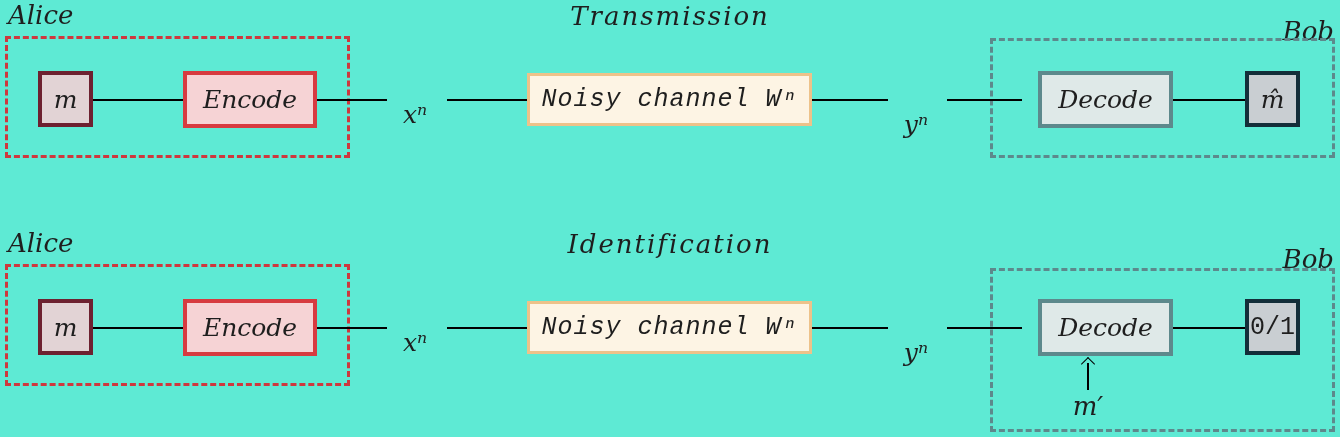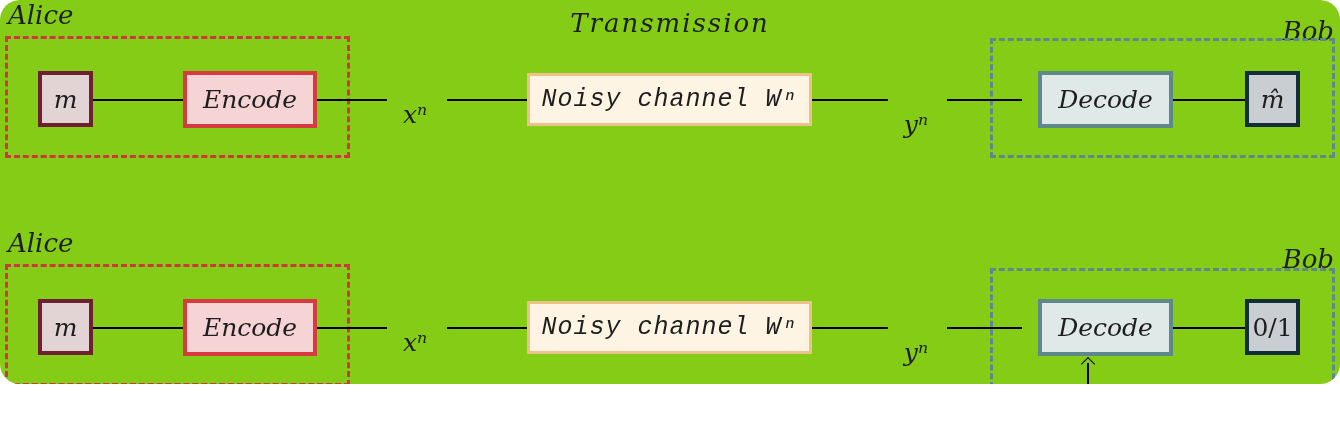--- a/index.html
+++ b/index.html
@@ -13,41 +13,41 @@
     --channel-fill:#fdf4e4;
     --decode-border:#5d898c;
     --decode-fill:#dfe9e8;
     --output-border:#132e39;
     --output-fill:#c9ced2;
     --line:#000000;
     --text:#1e1e1e;
   }
   html,body{margin:0;padding:0;background:#ffffff;}
   body{width:1340px;height:437px;font-family:"DejaVu Serif",serif;color:var(--text);}
-  .stage{position:relative;width:1340px;height:384px;overflow:hidden;background:#84cc16;border-radius:20px;}
+  .stage{position:relative;width:1340px;height:437px;overflow:hidden;background:#5eead4;}
   .row{position:absolute;left:0;width:1340px;}
   .row1{top:0;height:212px;}
   .row2{top:228px;height:209px;}
   .corner-label{position:absolute;font-style:italic;font-size:26px;line-height:30px;}
   .alice-pos{left:8px;top:0;}
   .bob-pos{right:6px;top:16px;font-style:italic;}
-  .title{position:absolute;left:0;width:100%;top:8px;text-align:center;font-style:italic;
+  .title{position:absolute;left:0;width:100%;top:1px;text-align:center;font-style:italic;
          font-size:26px;line-height:30px;letter-spacing:2px;}
   .dashed{position:absolute;border:3px dashed;background:transparent;}
   .alice-box{left:5px;top:36px;width:339px;height:116px;border-color:var(--alice-dash);}
   .bob-box{left:990px;top:38px;width:339px;height:114px;border-color:var(--bob-dash);}
   .row2 .bob-box{top:40px;height:158px;}
   .box{position:absolute;display:flex;align-items:center;justify-content:center;
        font-style:italic;font-size:25px;box-sizing:border-box;}
   .message{left:38px;top:71px;width:55px;height:56px;border:4px solid var(--message-border);background:var(--message-fill);}
   .encode{left:183px;top:71px;width:134px;height:57px;border:4px solid var(--encode-border);background:var(--encode-fill);}
   .channel{left:527px;top:73px;width:285px;height:53px;border:3px solid var(--channel-border);background:var(--channel-fill);letter-spacing:1px;font-family:Liberation Mono, monospace;}
   .decode{left:1038px;top:71px;width:135px;height:57px;border:4px solid var(--decode-border);background:var(--decode-fill);}
   .output{left:1245px;top:71px;width:55px;height:56px;border:4px solid var(--output-border);background:var(--output-fill);}
-  .upright{font-style:normal;}
+  .upright{font-style:normal;font-family:Liberation Mono, monospace;}
   .wire{position:absolute;top:99px;height:1.5px;background:var(--line);}
   .w1{left:93px;width:90px;}
   .w2{left:317px;width:70px;}
   .w3{left:447px;width:80px;}
   .w4{left:812px;width:76px;}
   .w5{left:947px;width:75px;}
   .w6{left:1157px;width:88px;}
   .sig{position:absolute;top:100px;font-style:italic;font-size:25px;text-align:center;}
   .x-sig{left:391px;width:48px;}
   .y-sig{left:891px;width:50px;margin-top:10px;}
@@ -82,20 +82,21 @@
     <div class="box encode">Encode</div>
     <div class="sig x-sig">xⁿ</div>
     <div class="box channel">Noisy channel Wⁿ</div>
     <div class="sig y-sig">yⁿ</div>
     <div class="box decode">Decode</div>
     <div class="box output">m̂</div>
   </div>
 
   <div class="row row2">
     <div class="corner-label alice-pos">Alice</div>
+    <div class="title">Identification</div>
     <div class="corner-label bob-pos">Bob</div>
 
     <div class="dashed alice-box"></div>
     <div class="dashed bob-box"></div>
 
     <div class="wire w1"></div>
     <div class="wire w2"></div>
     <div class="wire w3"></div>
     <div class="wire w4"></div>
     <div class="wire w5"></div>

